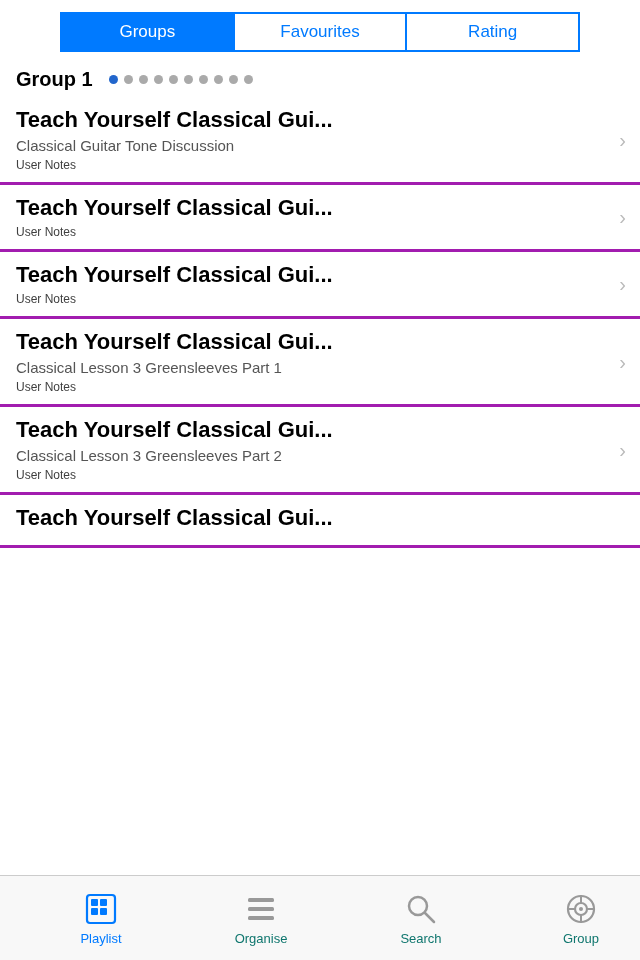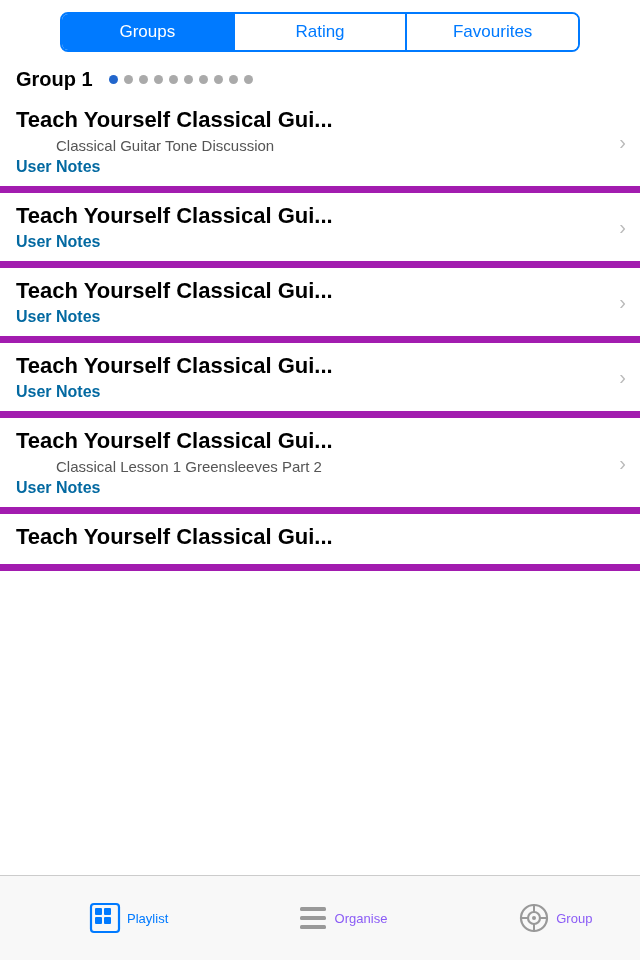--- a/index.html
+++ b/index.html
@@ -10,21 +10,21 @@
       background: #fff;
       overflow: hidden;
       position: relative;
     }
 
     
     .segmented-control {
       display: flex;
       margin: 12px 60px 8px 60px;
       border: 2px solid #007AFF;
-      border-radius: 8px;
+      border-radius: 0;
       overflow: hidden;
     }
     .seg-btn {
       flex: 1;
       padding: 8px 0;
       text-align: center;
       font-size: 17px;
       font-weight: 400;
       cursor: pointer;
       border: none;
@@ -68,42 +68,41 @@
     .dot.active {
       background: #2266CC;
     }
 
     
     .list {
       overflow-y: auto;
       height: calc(960px - 56px - 48px - 85px);
     }
     .list-item {
-      border-bottom: 7px solid #a21caf;
+      border-bottom: 3px solid #a21caf;
       padding: 10px 16px 10px 16px;
       position: relative;
       cursor: pointer;
     }
     .item-title {
       font-size: 22px;
       font-weight: 700;
       color: #000;
       margin-bottom: 4px;
       padding-right: 28px;
     }
     .item-subtitle {
       font-size: 15px;
       color: #555;
       margin-bottom: 4px;
-      margin-left: 40px;
     }
     .item-notes {
-      font-size: 16px;
-      color: #0369a1;
-      font-weight: 700;
+      font-size: 12px;
+      color: #404040;
+      font-weight: 400;
     }
     .chevron {
       position: absolute;
       right: 14px;
       top: 50%;
       transform: translateY(-50%);
       color: #bbb;
       font-size: 20px;
       font-weight: 300;
     }
@@ -116,52 +115,52 @@
       width: 640px;
       height: 85px;
       background: #f8f8f8;
       border-top: 1px solid #ccc;
       display: flex;
       align-items: center;
       justify-content: space-around;
     }
     .tab-item {
       display: flex;
-      flex-direction: row;
+      flex-direction: column;
       align-items: center;
       justify-content: center;
       flex: 1;
       height: 100%;
       cursor: pointer;
       gap: 4px;
       padding-left: 42px;
     }
     .tab-icon {
       width: 36px;
       height: 36px;
     }
     .tab-label {
       font-size: 13px;
-      color: #8b5cf6;
+      color: #0f766e;
     }
     .tab-label.active {
       color: #007AFF;
     }
     .tab-icon svg {
       width: 100%;
       height: 100%;
     }
   </style>
 </head>
 <body>
 
 <div class="segmented-control">
   <button class="seg-btn active">Groups</button>
+  <button class="seg-btn">Favourites</button>
   <button class="seg-btn">Rating</button>
-  <button class="seg-btn">Favourites</button>
 </div>
 
 <div class="group-header">
   <span class="group-title">Group 1</span>
   <div class="dots">
     <div class="dot active"></div>
     <div class="dot"></div>
     <div class="dot"></div>
     <div class="dot"></div>
     <div class="dot"></div>
@@ -189,27 +188,28 @@
   </div>
 
   <div class="list-item">
     <div class="item-title">Teach Yourself Classical Gui...</div>
     <div class="item-notes">User Notes</div>
     <span class="chevron">›</span>
   </div>
 
   <div class="list-item">
     <div class="item-title">Teach Yourself Classical Gui...</div>
-    <div class="item-notes">User Notes</div>
-    <span class="chevron">›</span>
-  </div>
-
-  <div class="list-item">
-    <div class="item-title">Teach Yourself Classical Gui...</div>
-    <div class="item-subtitle">Classical Lesson 1 Greensleeves Part 2</div>
+    <div class="item-subtitle">Classical Lesson 3 Greensleeves Part 1</div>
+    <div class="item-notes">User Notes</div>
+    <span class="chevron">›</span>
+  </div>
+
+  <div class="list-item">
+    <div class="item-title">Teach Yourself Classical Gui...</div>
+    <div class="item-subtitle">Classical Lesson 3 Greensleeves Part 2</div>
     <div class="item-notes">User Notes</div>
     <span class="chevron">›</span>
   </div>
 
   <div class="list-item">
     <div class="item-title">Teach Yourself Classical Gui...</div>
   </div>
 
 </div>
 
@@ -232,20 +232,29 @@
     <div class="tab-icon">
       <svg viewBox="0 0 36 36" fill="none" xmlns="http://www.w3.org/2000/svg">
         <rect x="5" y="7" width="26" height="4" rx="1.5" fill="#999"></rect>
         <rect x="5" y="16" width="26" height="4" rx="1.5" fill="#999"></rect>
         <rect x="5" y="25" width="26" height="4" rx="1.5" fill="#999"></rect>
       </svg>
     </div>
     <span class="tab-label">Organise</span>
   </div>
 
+  <div class="tab-item">
+    <div class="tab-icon">
+      <svg viewBox="0 0 36 36" fill="none" xmlns="http://www.w3.org/2000/svg">
+        <circle cx="15" cy="15" r="9" stroke="#999" stroke-width="2.5" fill="none"></circle>
+        <line x1="22" y1="22" x2="31" y2="31" stroke="#999" stroke-width="2.5" stroke-linecap="round"></line>
+      </svg>
+    </div>
+    <span class="tab-label">Search</span>
+  </div>
 
   <div class="tab-item">
     <div class="tab-icon">
       <svg viewBox="0 0 36 36" fill="none" xmlns="http://www.w3.org/2000/svg">
         <circle cx="18" cy="18" r="13" stroke="#999" stroke-width="2.2" fill="none"></circle>
         <circle cx="18" cy="18" r="6" stroke="#999" stroke-width="2.2" fill="none"></circle>
         <circle cx="18" cy="18" r="2" fill="#999"></circle>
         <line x1="18" y1="5" x2="18" y2="12" stroke="#999" stroke-width="2" stroke-linecap="round"></line>
         <line x1="18" y1="24" x2="18" y2="31" stroke="#999" stroke-width="2" stroke-linecap="round"></line>
         <line x1="5" y1="18" x2="12" y2="18" stroke="#999" stroke-width="2" stroke-linecap="round"></line>

